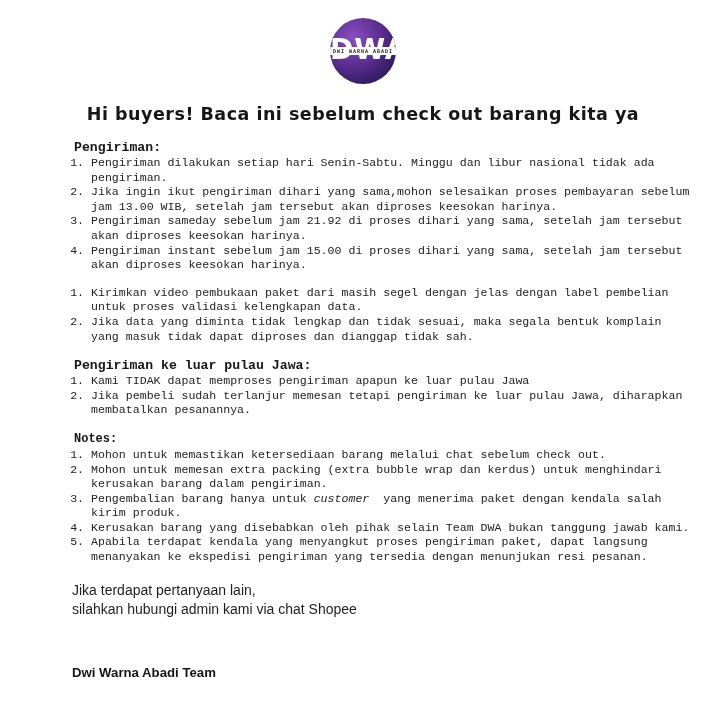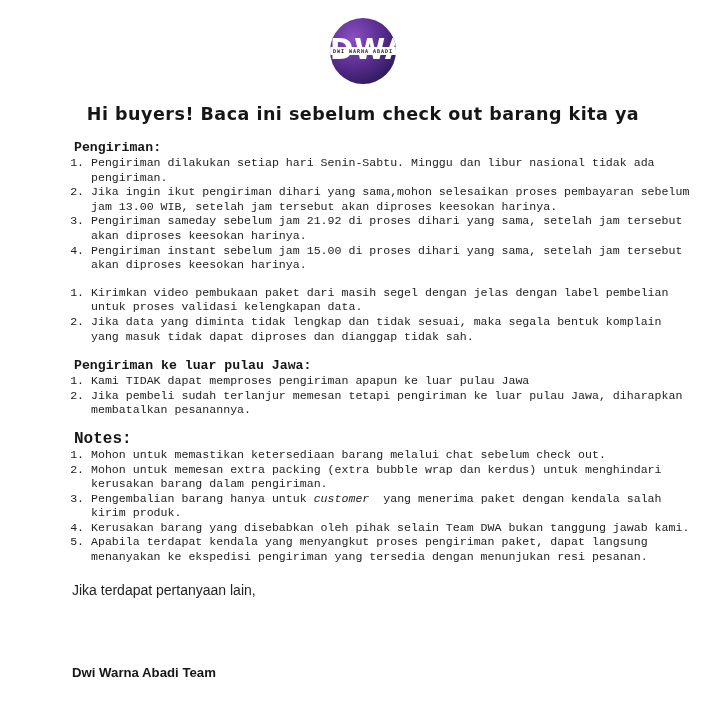--- a/index.html
+++ b/index.html
@@ -25,21 +25,21 @@
   .title {
     position: absolute; left: 0; width: 726px; top: 93px; text-align: center;
     font-weight: bold; font-size: 17.5px; letter-spacing: 0.5px; color: #161616; margin-top: 11px;
   }
   .content {
     position: absolute; left: 74px; top: 139px; width: 620px;
     font-family: Liberation Mono, monospace; font-size: 11.6px; line-height: 14.6px; color: #222;
   }
   .section { margin-bottom: 13px; }
   .heading { font-weight: bold; font-size: 13.2px; line-height: 17px; color: #161616; }
-  .heading.small { font-size: 16px; }
+  .heading.small { font-size: 12px; }
   ol { margin: 0; padding-left: 17px; }
   ol li { padding-left: 0; }
   .em { font-style: italic; }
   .contact {
     position: absolute; left: 72px; top: 581px; font-family: "Liberation Sans", sans-serif;
     font-size: 14px; line-height: 19px; color: #1f1f1f;
   }
   .team {
     position: absolute; left: 72px; top: 665px; font-family: "Liberation Sans", sans-serif;
     font-weight: bold; font-size: 13.2px; color: #161616;
@@ -88,15 +88,16 @@
       <li>Mohon untuk memesan extra packing (extra bubble wrap dan kerdus) untuk menghindari kerusakan barang dalam pengiriman.</li>
       <li><span>Pengembalian barang hanya untuk </span><span class="em">customer</span><span style="white-space:pre-wrap">  yang menerima paket dengan kendala salah kirim produk.</span></li>
       <li>Kerusakan barang yang disebabkan oleh pihak  selain Team DWA bukan tanggung jawab kami.</li>
       <li>Apabila terdapat kendala yang menyangkut proses pengiriman paket, dapat langsung menanyakan ke ekspedisi pengiriman yang tersedia dengan menunjukan resi pesanan.</li>
     </ol>
   </div>
 </div>
 
 <div class="contact">
   <div>Jika terdapat pertanyaan lain,</div>
+  <div>silahkan hubungi admin kami via chat Shopee</div>
 </div>
 
 <div class="team">Dwi Warna Abadi Team</div>
 
 </body></html>

